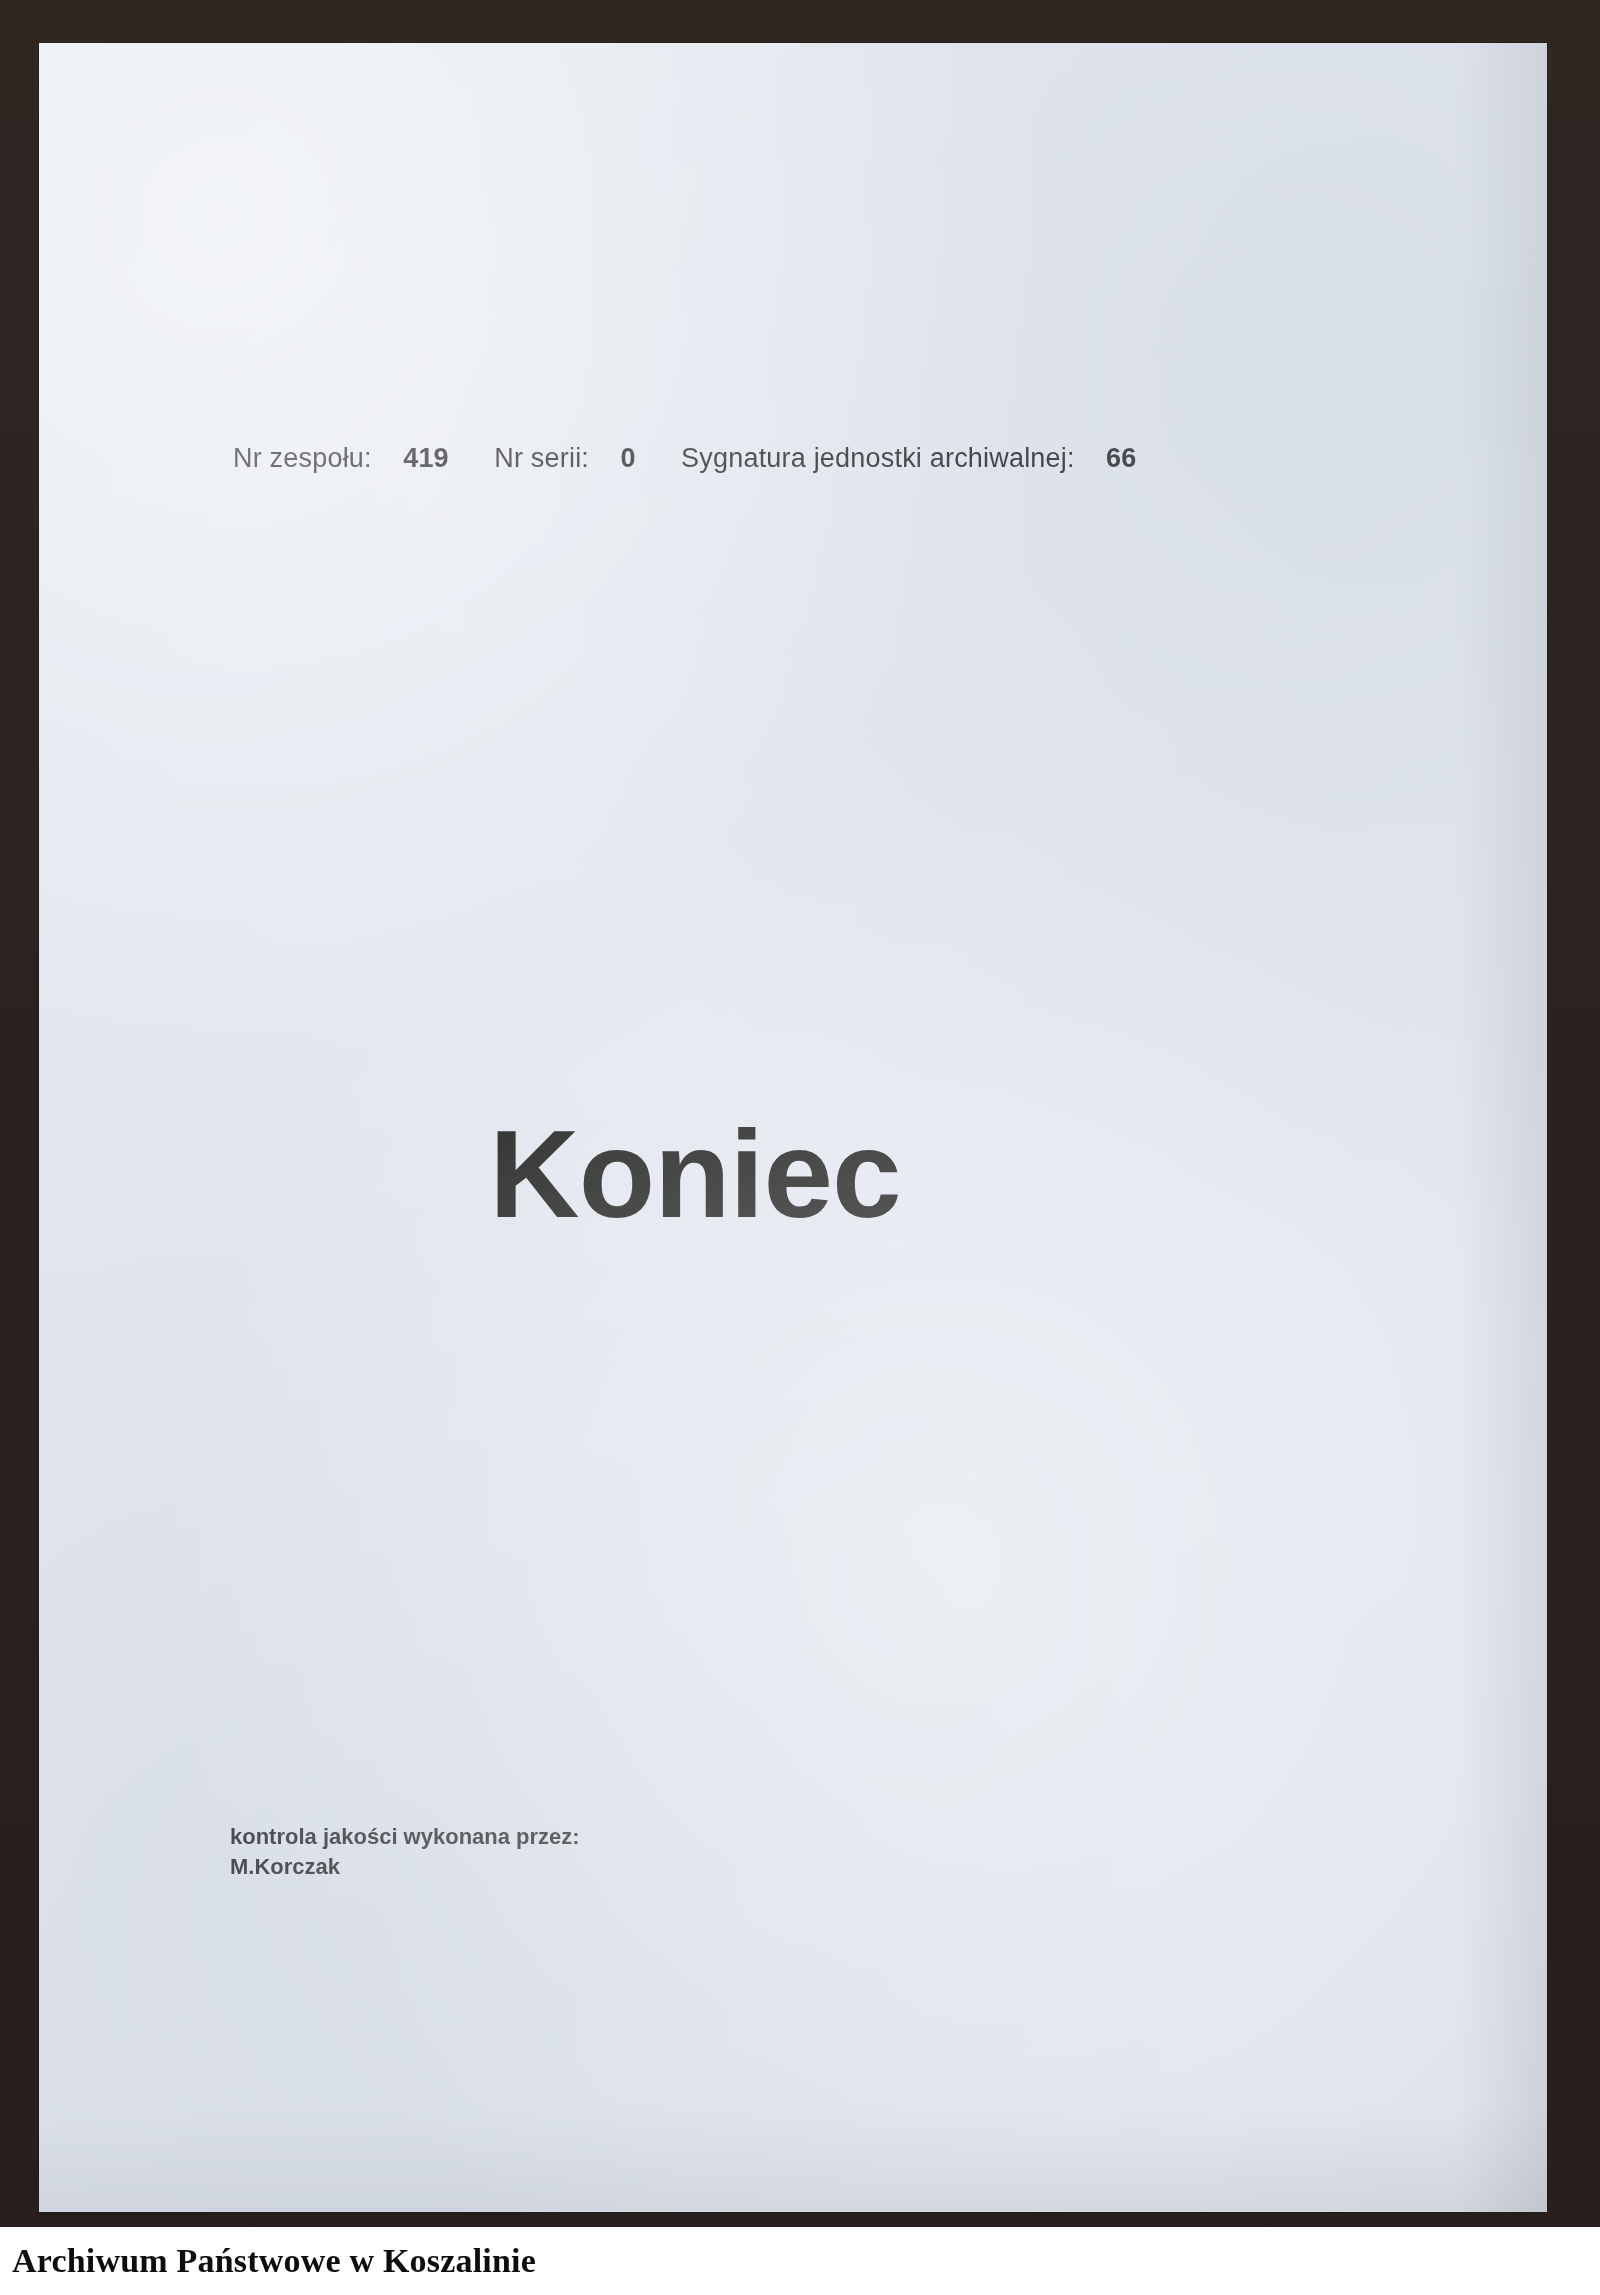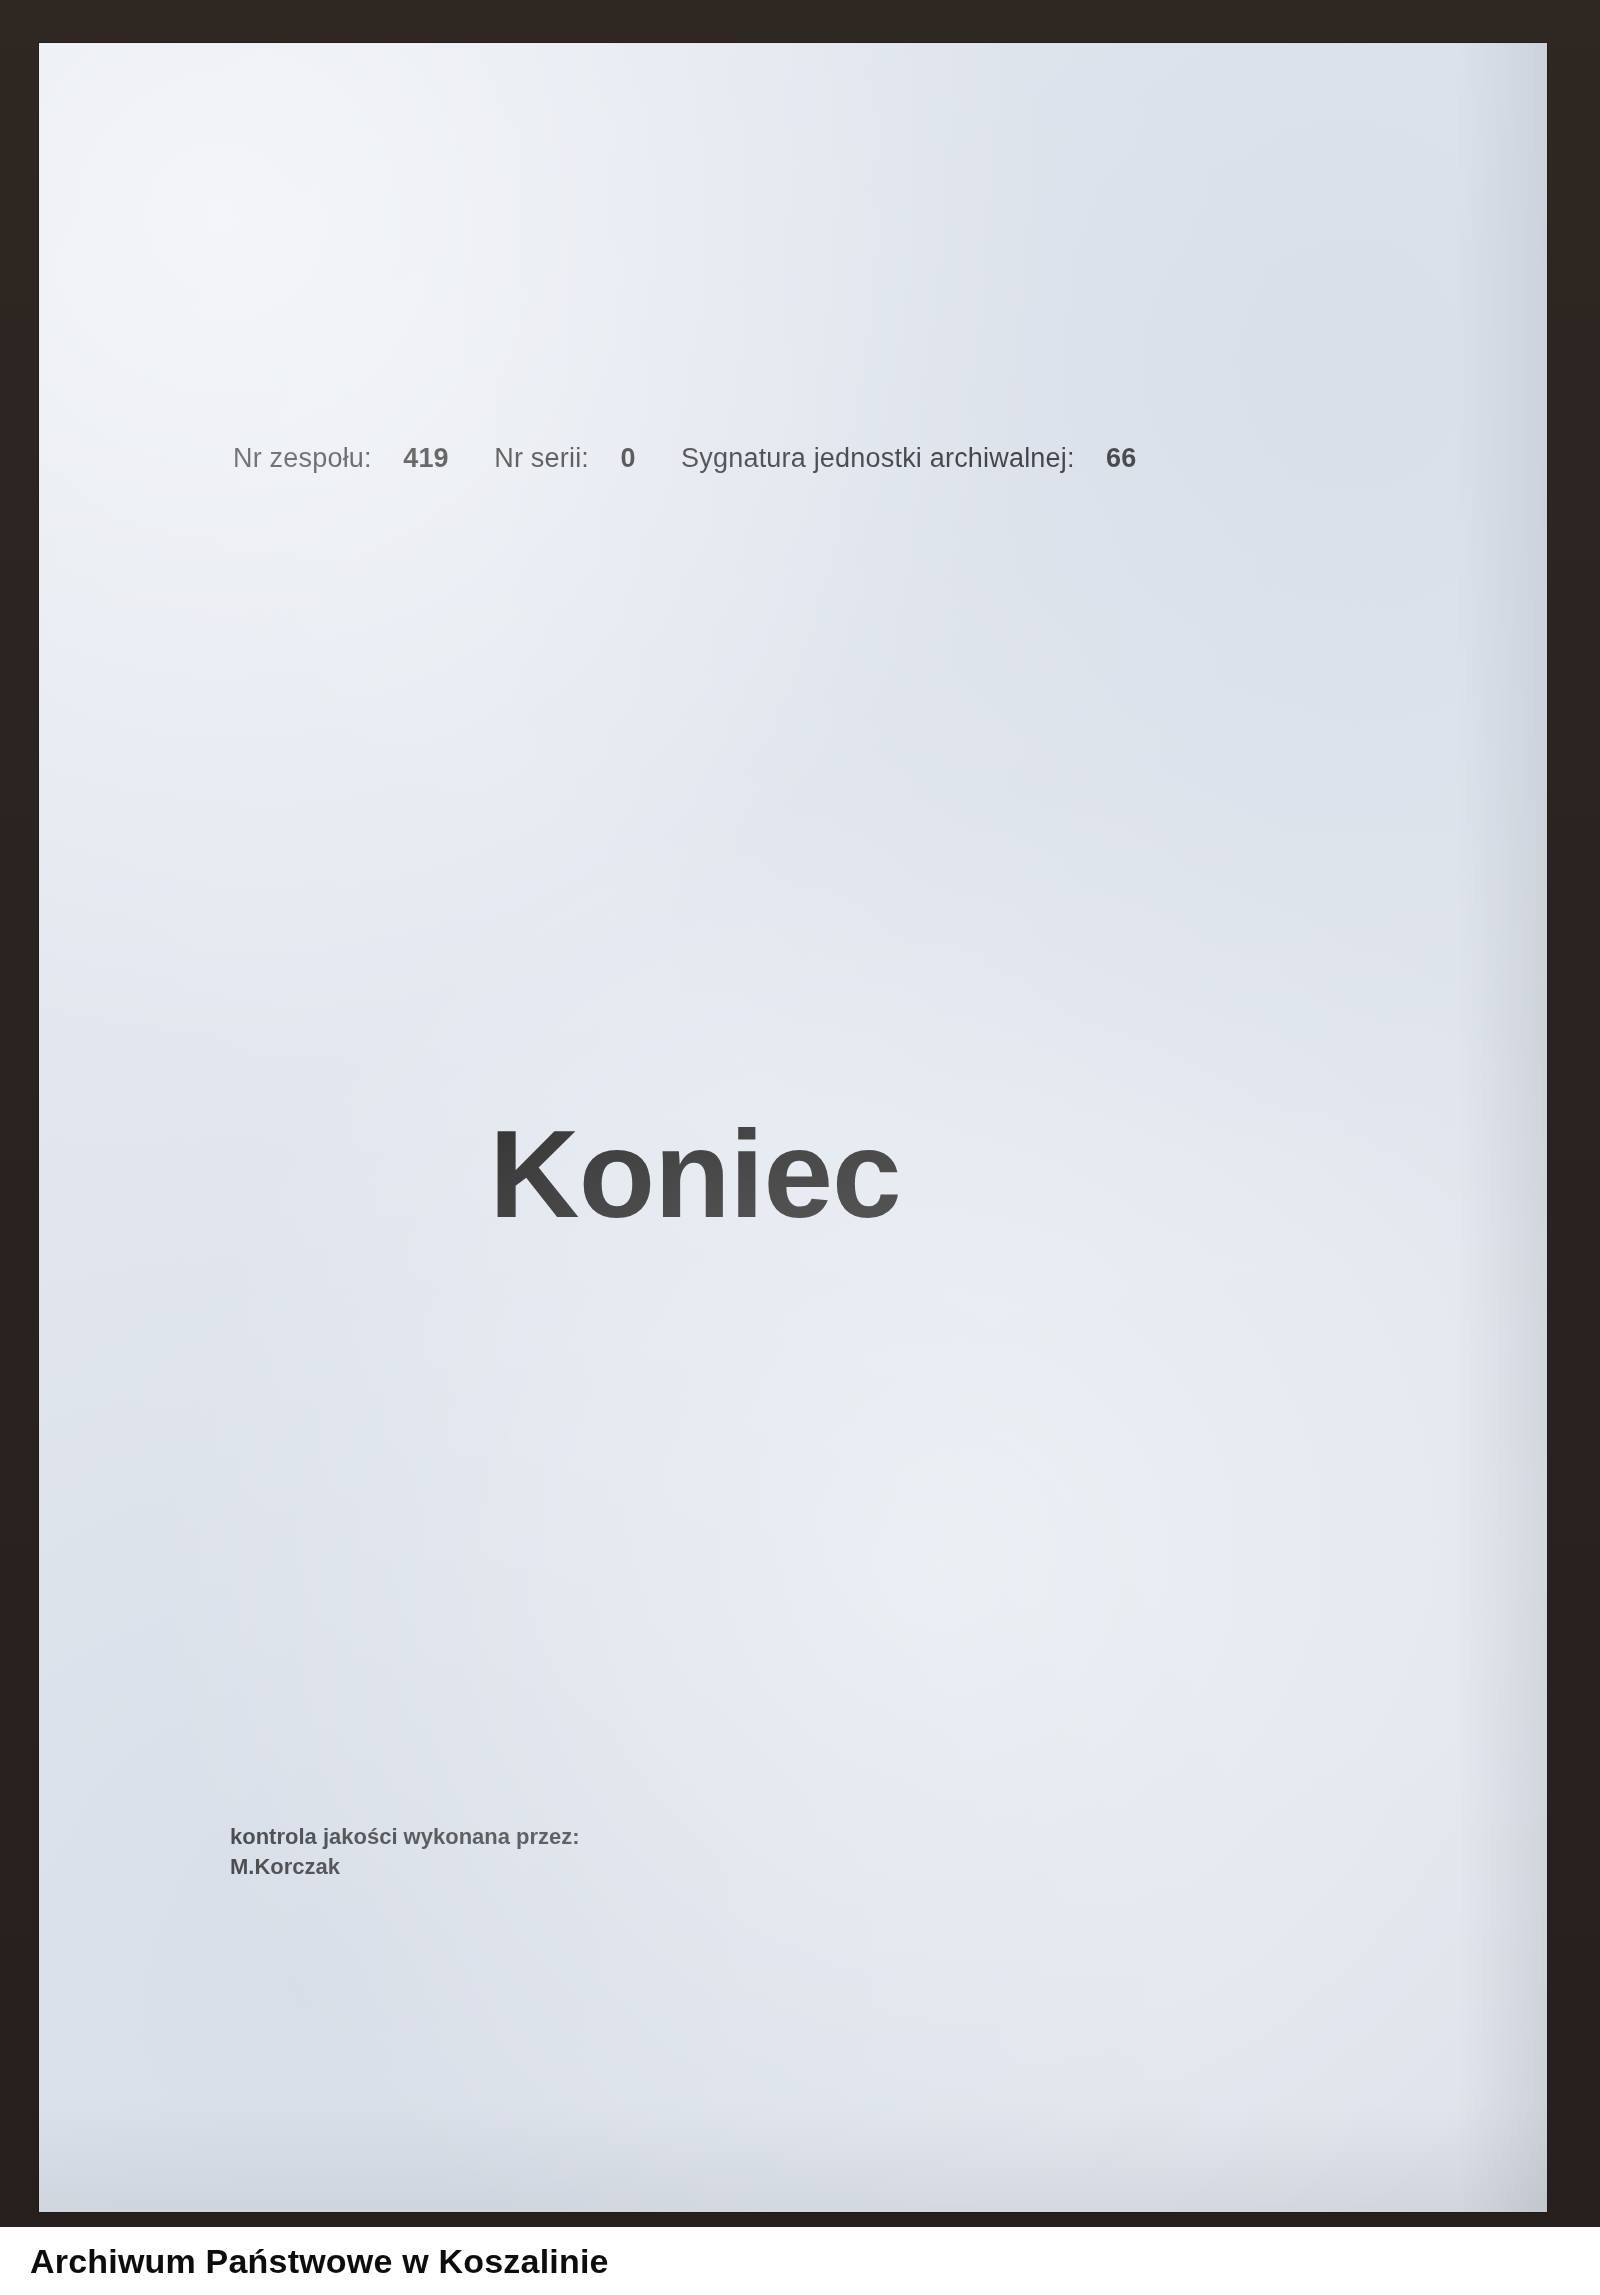--- a/index.html
+++ b/index.html
@@ -104,22 +104,23 @@
     width: 1601px;
     height: 68px;
     background: #ffffff;
     display: flex;
     align-items: center;
   }
   .watermark-text {
     font-size: 34px;
     font-weight: bold;
     color: #0d0d0d;
-    padding-left: 30px;
+    padding-left: 12px;
     letter-spacing: 0.2px;
+    font-family: Liberation Serif, serif;
   }
 </style>
 </head>
 <body>
 
 <div class="scan-backdrop"></div>
 
 <div class="page-sheet">
   <div class="edge-shade"></div>
 

